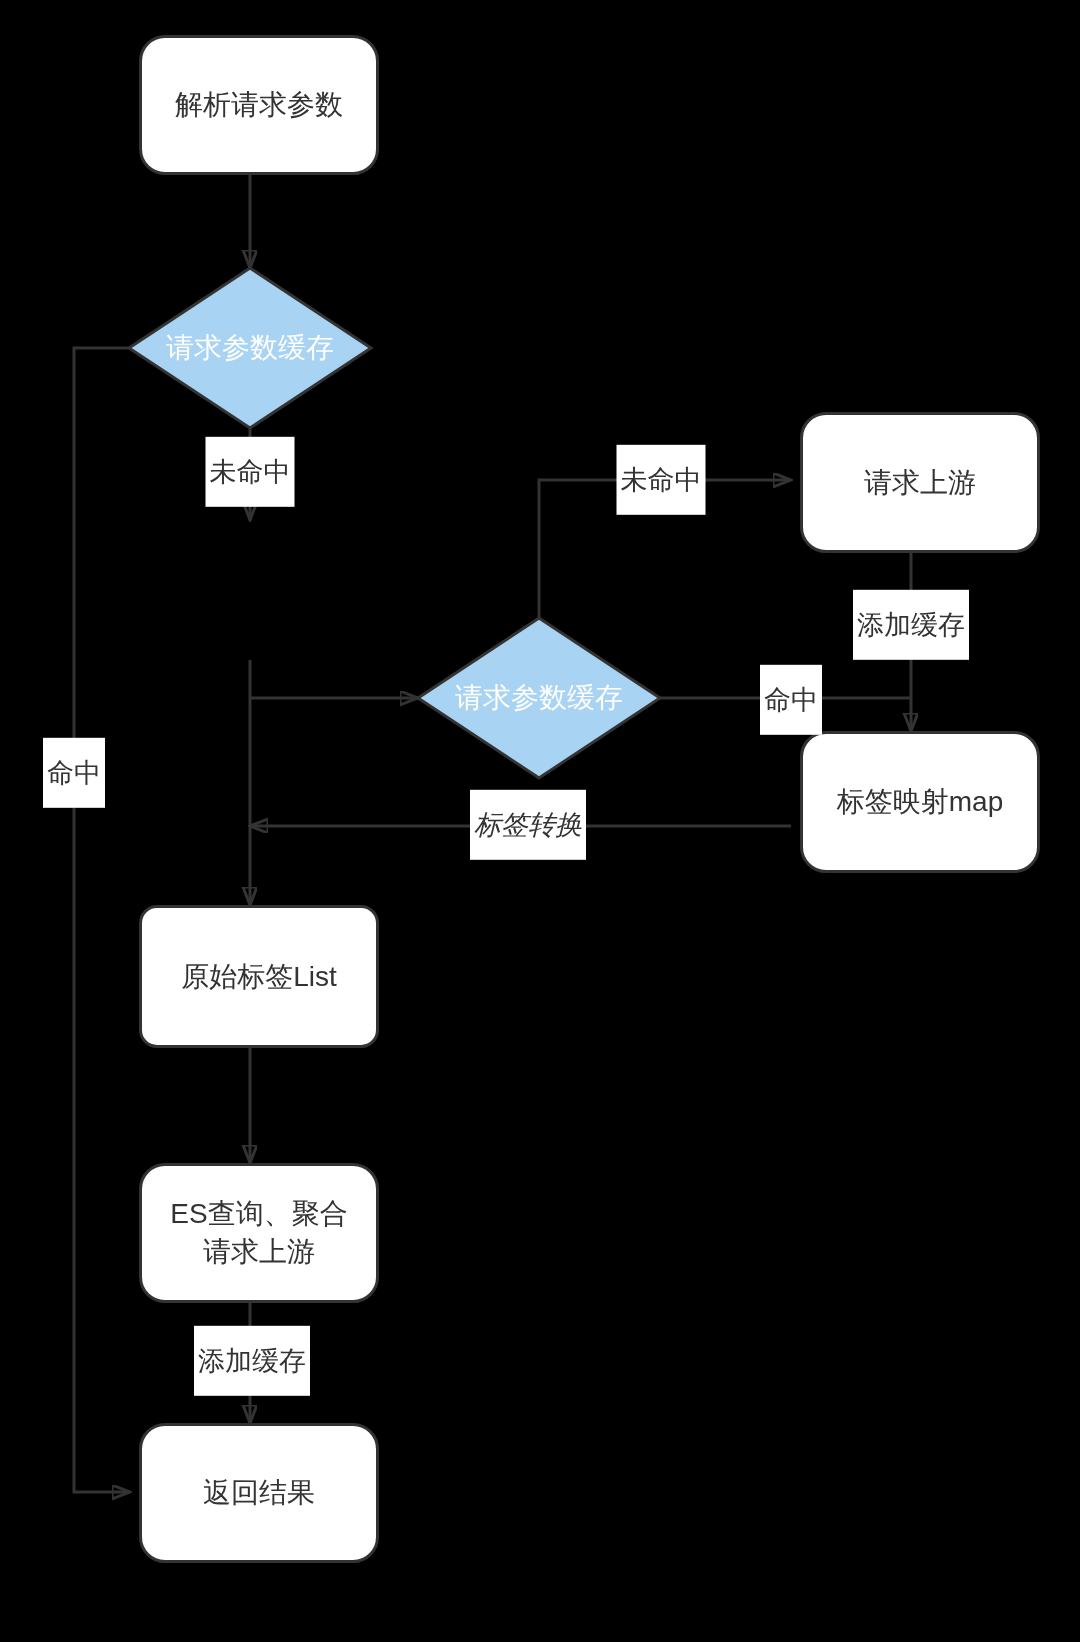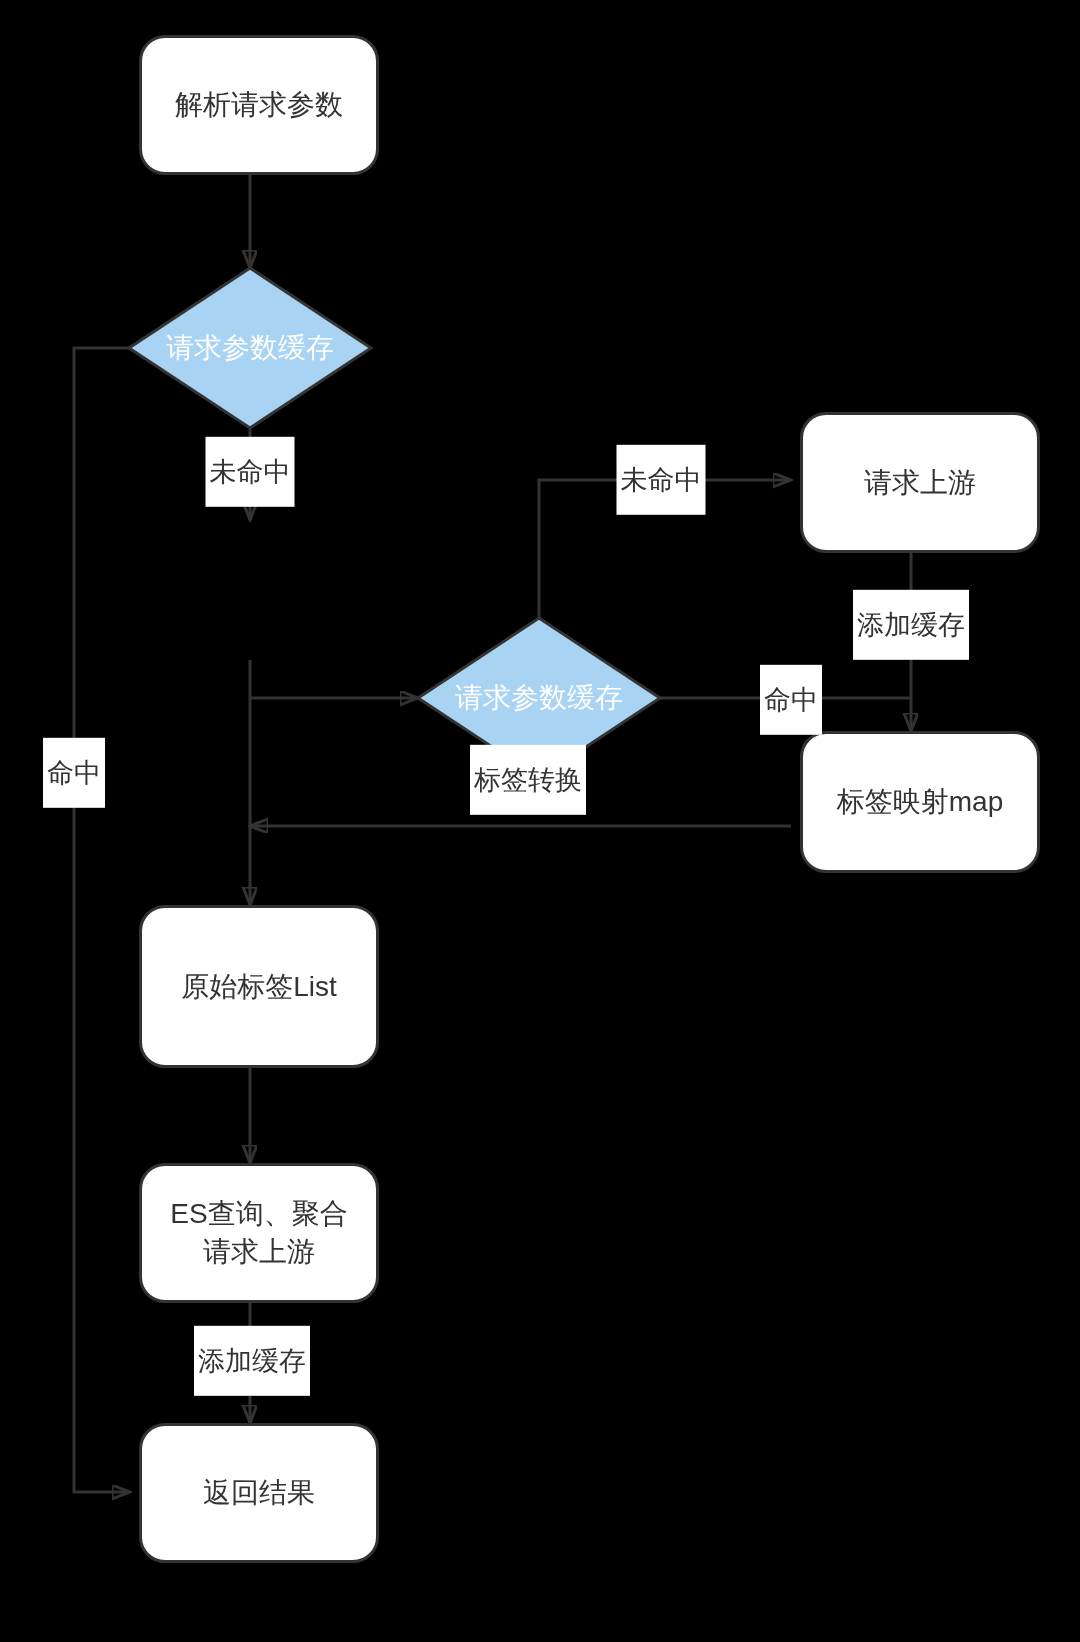--- a/index.html
+++ b/index.html
@@ -126,21 +126,21 @@
     <svg width="242" height="160" viewBox="0 0 242 160">
       <polygon points="121,0 242,80 121,160 0,80"></polygon>
     </svg>
     <div class="dlabel">请求参数缓存</div>
   </div>
 
   <div class="node" style="left:791px; top:731px; width:240px; height:142px;">
     <span class="nlabel">标签映射map</span>
   </div>
 
-  <div class="node" style="left:130px; top:905px; width:240px; height:163px;">
+  <div class="node" style="left:130px; top:905px; width:240px; height:143px;border-radius:18px;">
     <span class="nlabel">原始标签List</span>
   </div>
 
   <div class="node" style="left:130px; top:1163px; width:240px; height:140px;">
     <span class="nlabel">ES查询、聚合
 请求上游</span>
   </div>
 
   <div class="node" style="left:130px; top:1423px; width:240px; height:140px;">
     <span class="nlabel">返回结果</span>
@@ -149,17 +149,17 @@
   <div class="elabel" style="left:250px; top:472px;">未命中</div>
 
   <div class="elabel" style="left:74px; top:773px;">命中</div>
 
   <div class="elabel" style="left:661px; top:480px;">未命中</div>
 
   <div class="elabel" style="left:911px; top:625px;">添加缓存</div>
 
   <div class="elabel" style="left:791px; top:700px;">命中</div>
 
-  <div class="elabel" style="left:528px; top:780px;">标签转换</div>
+  <div class="elabel" style="left:528px; top:825px;font-style:italic;">标签转换</div>
 
   <div class="elabel" style="left:252px; top:1361px;">添加缓存</div>
 
 </div>
 
 </body></html>

